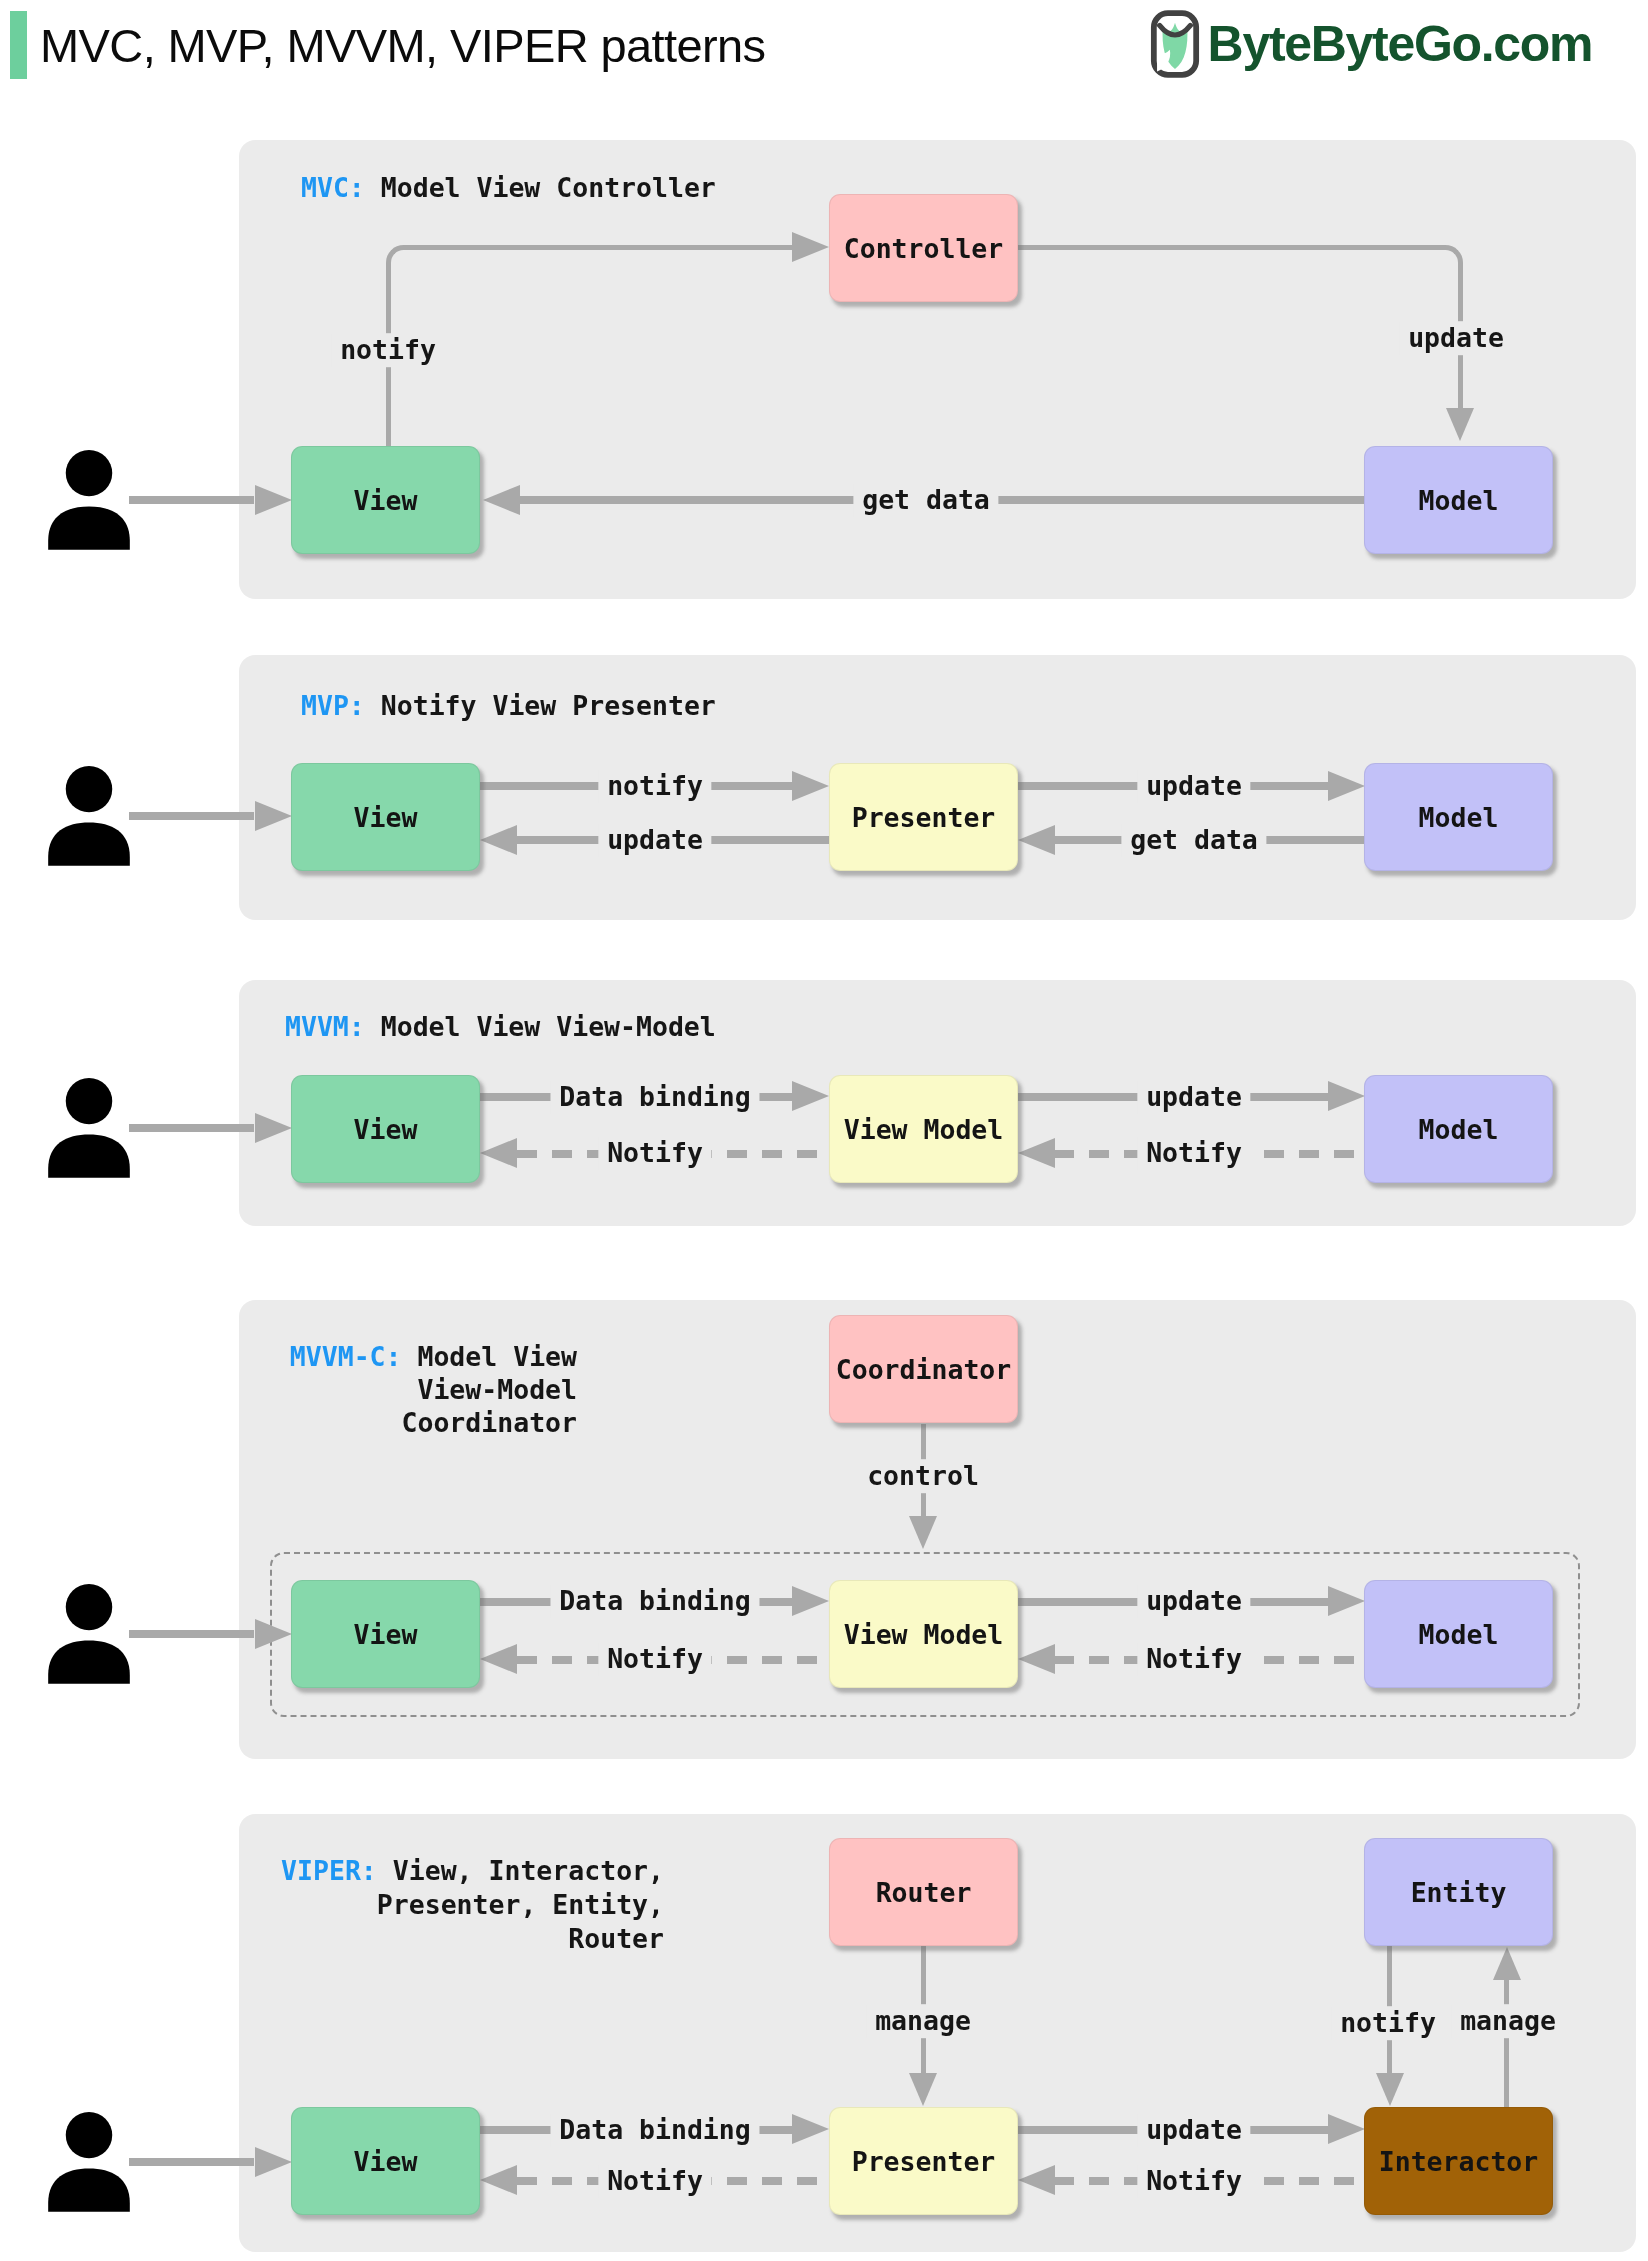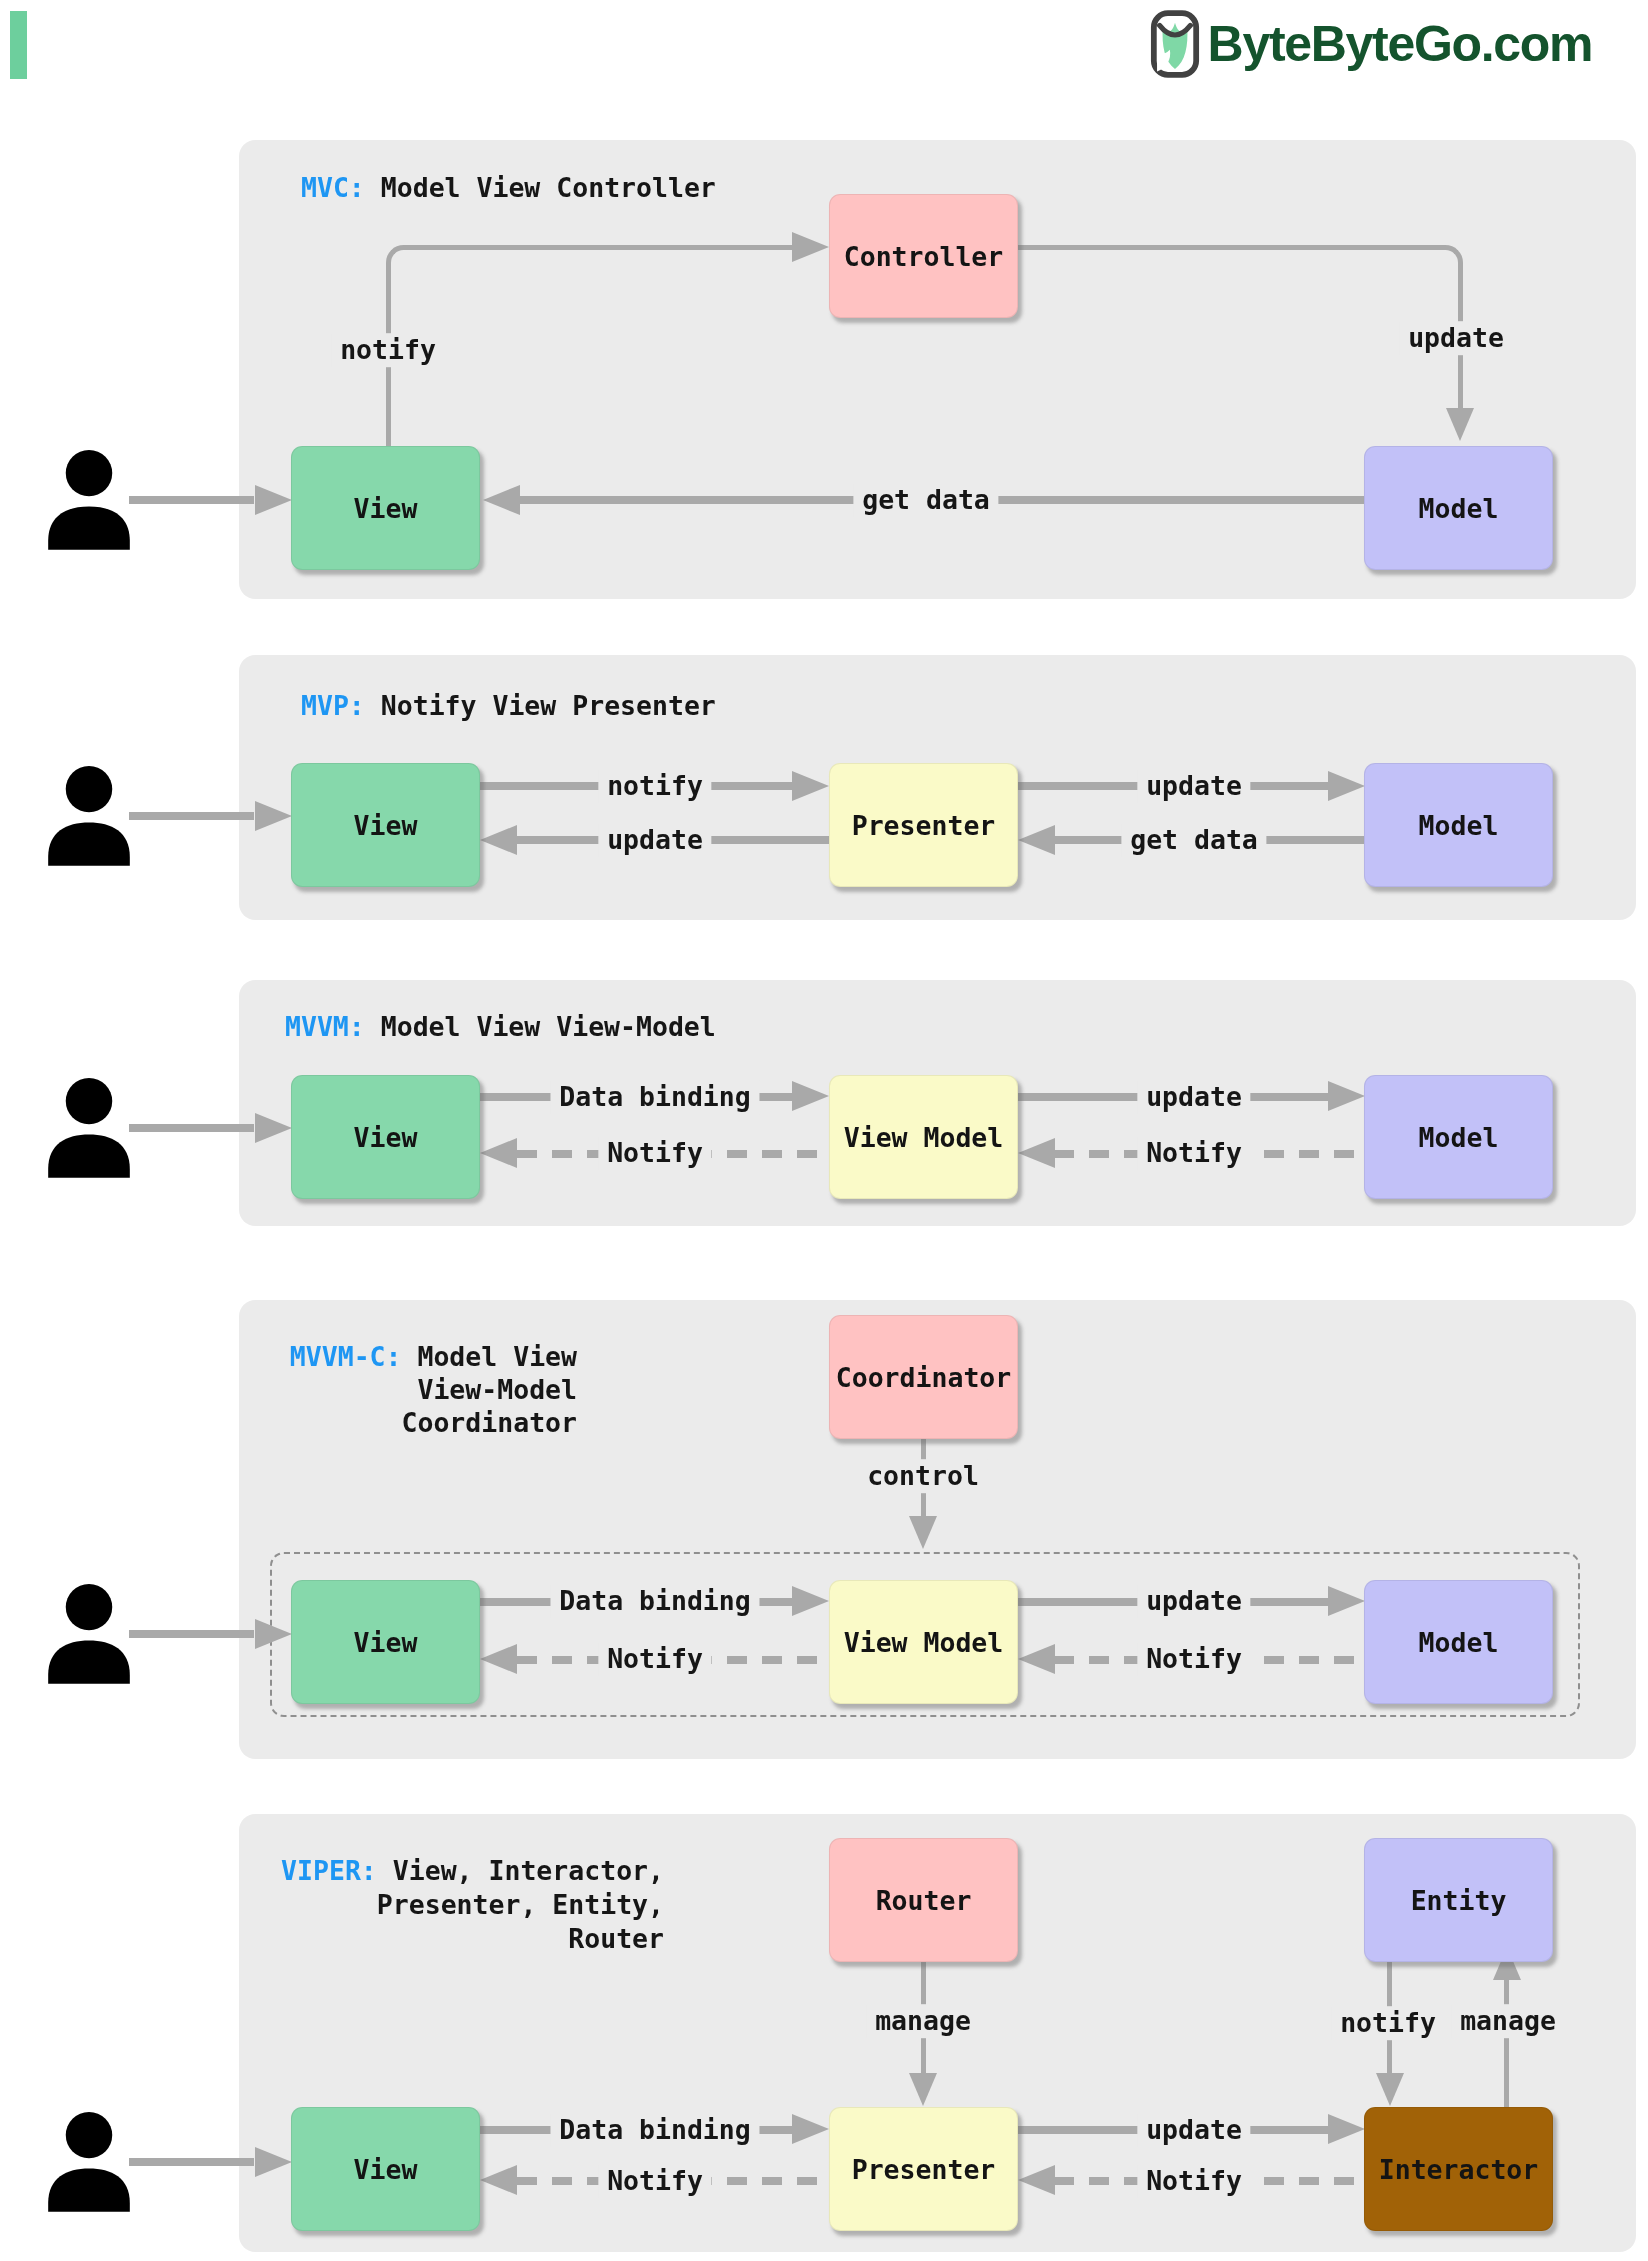--- a/index.html
+++ b/index.html
@@ -20,21 +20,21 @@
   .logo-text {
     font-family: "Liberation Sans", sans-serif; font-weight: bold; font-size: 50px;
     color: #14532d; letter-spacing: -1.3px; margin-left: 7.6px; white-space: pre;
   }
   
   .panel { position: absolute; left: 239px; width: 1397px; background: #ebebeb; border-radius: 16.4px; }
   .ptitle { position: absolute; font-weight: bold; font-size: 26.5px; line-height: 33px; color: #161616; white-space: pre; z-index: 6; }
   .tag { color: #1e96f3; }
   
   .box {
-    position: absolute; width: 189px; height: 124px; border-radius: 11.3px; z-index: 4;
+    position: absolute; width: 189px; height: 108px; border-radius: 11.3px; z-index: 4;
     display: flex; align-items: center; justify-content: center;
     font-weight: bold; font-size: 26.5px; color: #141414; white-space: pre;
     box-shadow: 3.2px 4.4px 3.8px rgba(105,105,105,0.45); border: 0.6px solid rgba(0,0,0,0.07);
   }
   .green   { background: #86d8ab; }
   .pink    { background: #ffc2c2; }
   .purple  { background: #c2c1f8; }
   .yellow  { background: #fafac8; }
   .magenta { background: #a16207; }
   
@@ -57,20 +57,21 @@
   }
   .dashed-group { position: absolute; border: 2.5px dashed #8f8f8f; border-radius: 14px; z-index: 0; }
   .person { position: absolute; width: 88px; height: 103px; z-index: 3; }
 </style>
 </head>
 <body>
 
 <div id="canvas">
 
   <div class="accent-bar"></div>
+  <div class="main-title">MVC, MVP, MVVM, VIPER patterns</div>
   <div class="logo">
     <svg viewBox="0 0 76 106">
       <rect x="5" y="5" width="66" height="96" rx="22" fill="#ffffff" stroke="#414141" stroke-width="9"></rect>
       <path d="M38 92 C22 80 17 56 19 26 C27 40 34 34 38 20 C42 34 49 40 57 26 C59 56 54 80 38 92 Z" fill="#7fd8a6"></path>
       <path d="M14 24 Q38 54 62 24" fill="none" stroke="#414141" stroke-width="8" stroke-linecap="round"></path>
       <path d="M10 96 A30 30 0 0 0 30 62 A26 26 0 0 1 10 70 Z" fill="#ffffff"></path>
     </svg>
     <span class="logo-text">ByteByteGo.com</span>
   </div>
 

